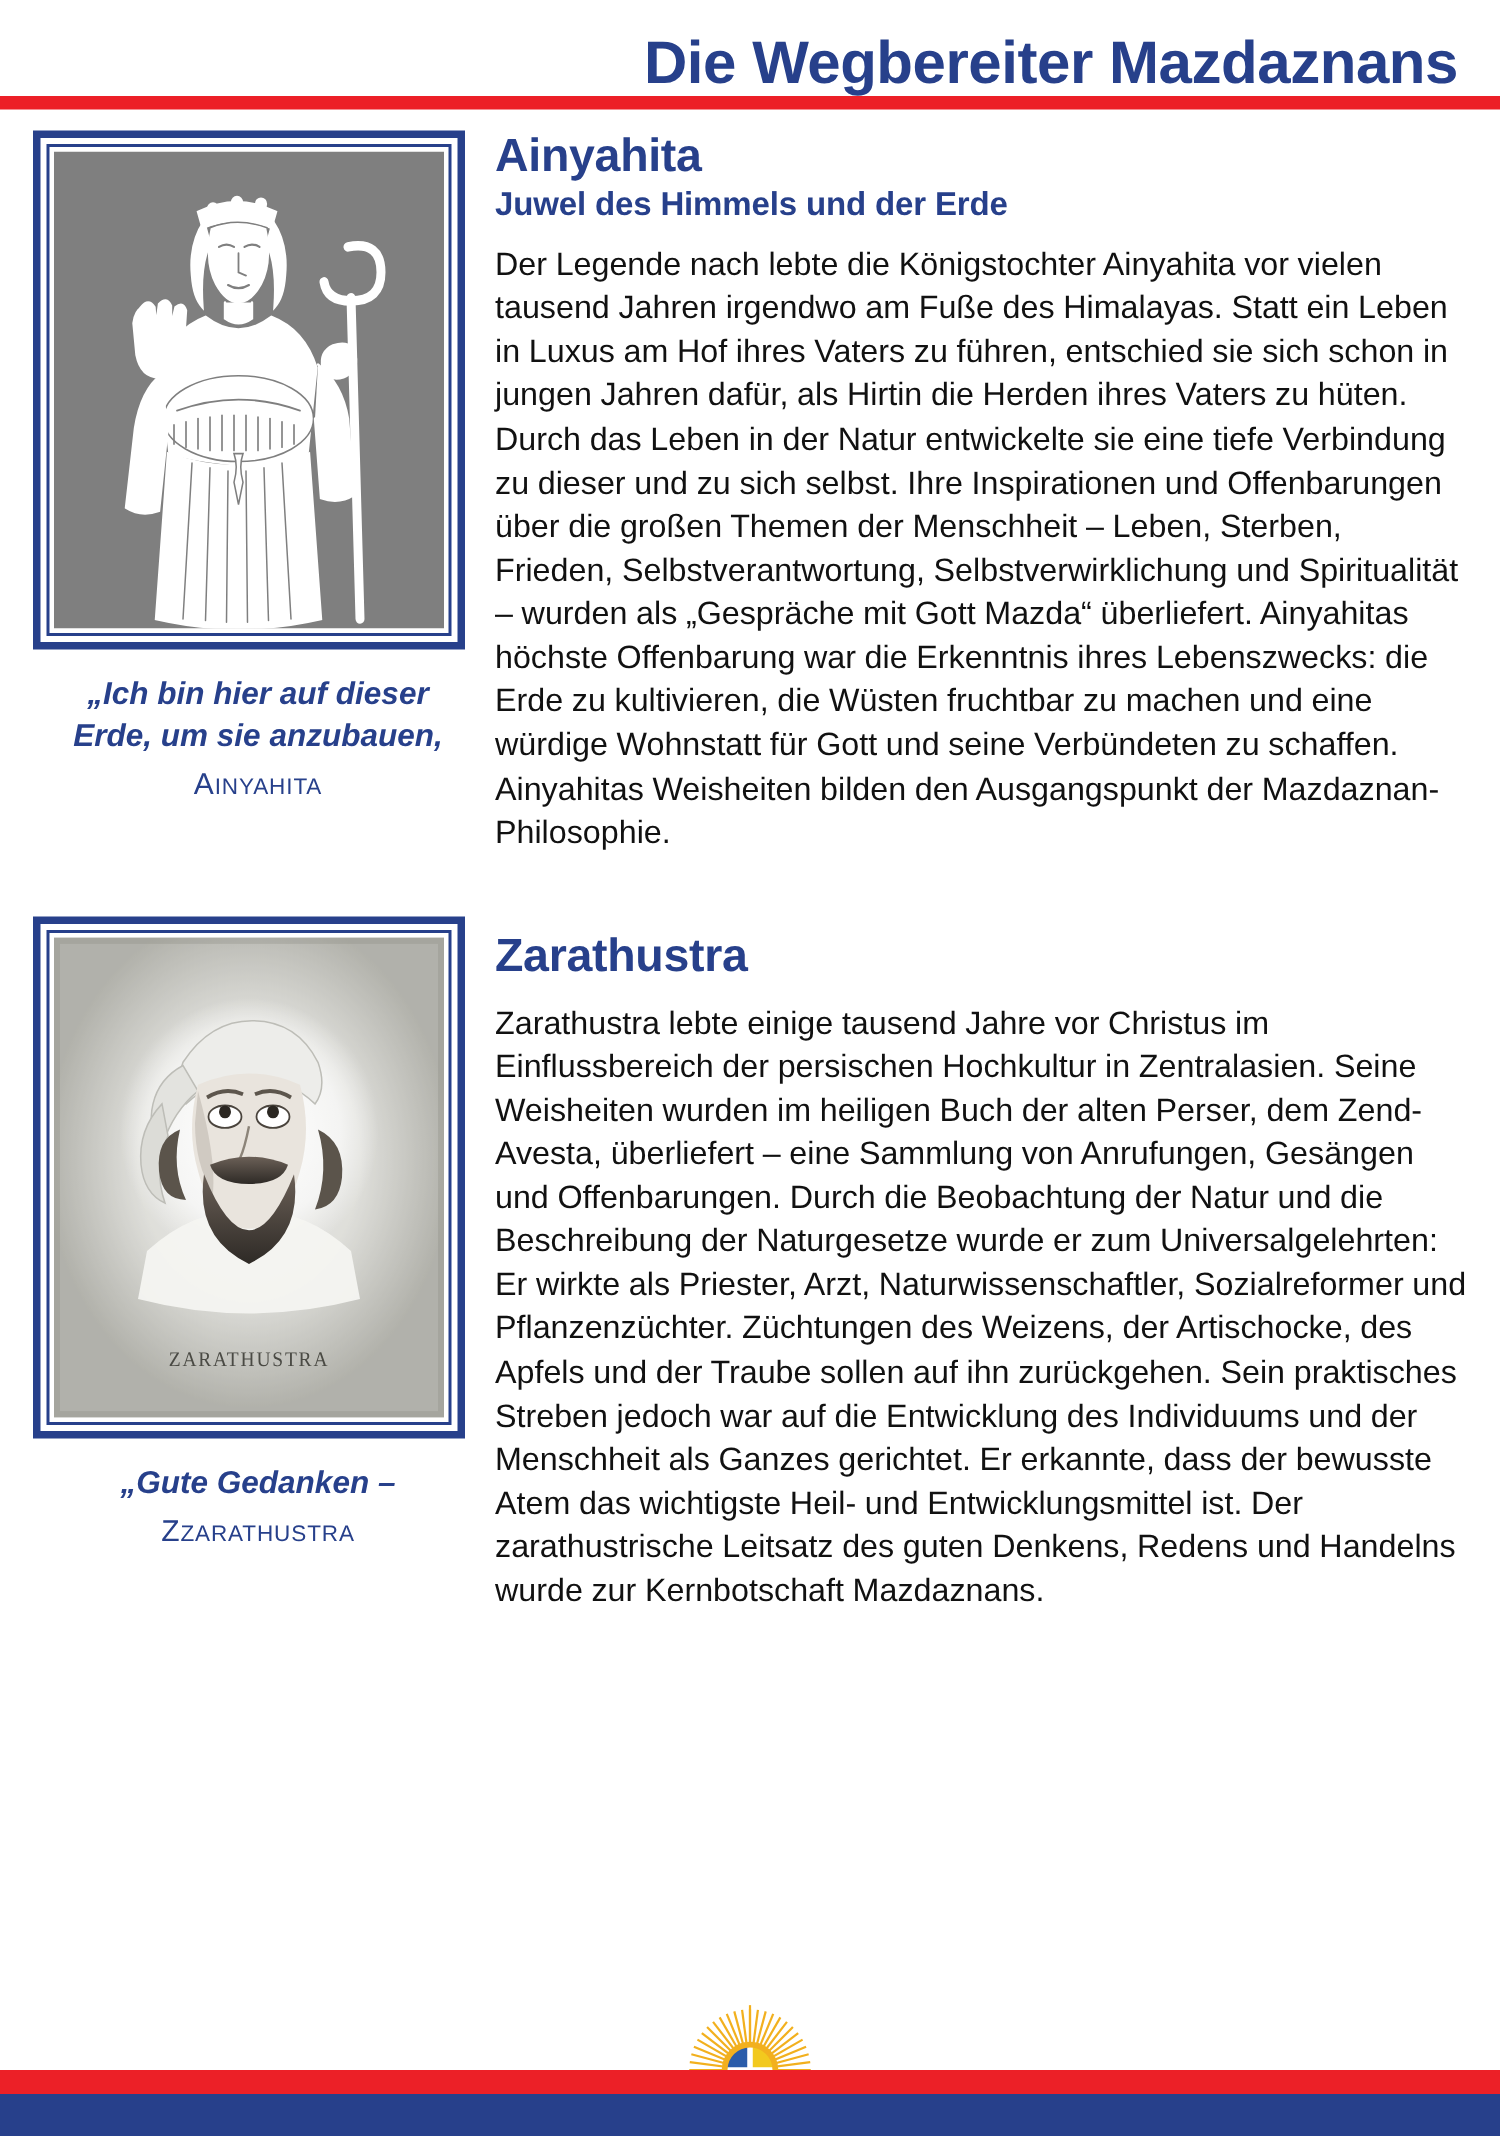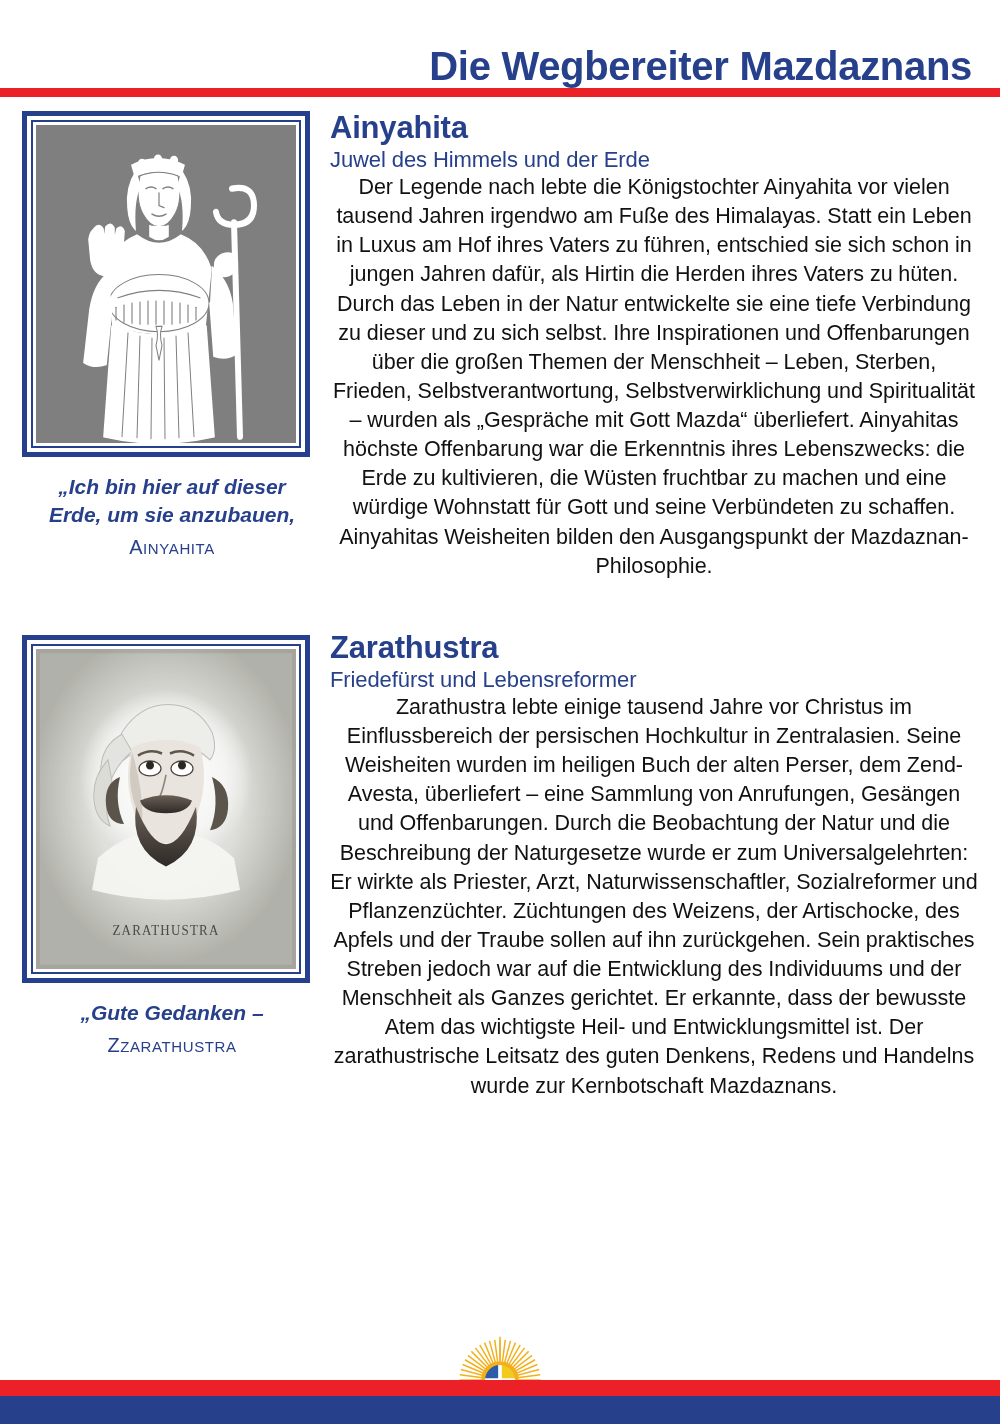--- a/index.html
+++ b/index.html
@@ -6,21 +6,21 @@
   html,body { width:1000px; height:1424px; }
   body {
     background:#ffffff;
     font-family:"Liberation Sans", sans-serif;
     position:relative;
     overflow:hidden;
   }
 
   
   .header {
-    height:88px;
+    height:64px;
     display:flex;
     align-items:flex-end;
     justify-content:flex-end;
     padding:0 28px 2px 0;
   }
   .header-title {
     font-size:40px;
     font-weight:bold;
     color:#27408b;
     letter-spacing:-0.3px;
@@ -93,32 +93,32 @@
   .article { margin-bottom:6px; }
   .article-title {
     font-size:31px;
     font-weight:bold;
     color:#27408b;
     line-height:1.12;
     letter-spacing:-0.2px;
   }
   .article-subtitle {
     font-size:22px;
-    font-weight:normal;
+    font-weight:bold;
     color:#27408b;
     line-height:1.2;
     margin-top:1px;
     letter-spacing:-0.1px;
   }
   .article-body {
-    margin-top:0;
+    margin-top:13px;
     font-size:21.5px;
     line-height:1.355;
     color:#111111;
-    text-align:center;
+    text-align:left;
     word-spacing:-0.2px;
   }
   .spacer-between { height:44px; }
 
   
   .footer {
     position:absolute;
     left:0; right:0; bottom:0;
     height:44px;
   }
@@ -290,21 +290,20 @@
     <div class="article">
       <h2 class="article-title">Ainyahita</h2>
       <h3 class="article-subtitle">Juwel des Himmels und der Erde</h3>
       <p class="article-body">Der Legende nach lebte die Königstochter Ainyahita vor vielen tausend Jahren irgendwo am Fuße des Himalayas. Statt ein Leben in Luxus am Hof ihres Vaters zu führen, entschied sie sich schon in jungen Jahren dafür, als Hirtin die Herden ihres Vaters zu hüten. Durch das Leben in der Natur entwickelte sie eine tiefe Verbindung zu dieser und zu sich selbst. Ihre Inspirationen und Offenbarungen über die großen Themen der Menschheit – Leben, Sterben, Frieden, Selbstverantwortung, Selbstverwirklichung und Spiritualität – wurden als „Gespräche mit Gott Mazda“ überliefert. Ainyahitas höchste Offenbarung war die Erkenntnis ihres Lebenszwecks: die Erde zu kultivieren, die Wüsten fruchtbar zu machen und eine würdige Wohnstatt für Gott und seine Verbündeten zu schaffen. Ainyahitas Weisheiten bilden den Ausgangspunkt der Mazdaznan-Philosophie.</p>
     </div>
 
     <div class="spacer-between"></div>
 
     <div class="article">
       <h2 class="article-title">Zarathustra</h2>
-      <h3 class="article-subtitle">Friedefürst und Lebensreformer</h3>
       <p class="article-body">Zarathustra lebte einige tausend Jahre vor Christus im Einflussbereich der persischen Hochkultur in Zentralasien. Seine Weisheiten wurden im heiligen Buch der alten Perser, dem Zend-Avesta, überliefert – eine Sammlung von Anrufungen, Gesängen und Offenbarungen. Durch die Beobachtung der Natur und die Beschreibung der Naturgesetze wurde er zum Universalgelehrten: Er wirkte als Priester, Arzt, Naturwissenschaftler, Sozialreformer und Pflanzenzüchter. Züchtungen des Weizens, der Artischocke, des Apfels und der Traube sollen auf ihn zurückgehen. Sein praktisches Streben jedoch war auf die Entwicklung des Individuums und der Menschheit als Ganzes gerichtet. Er erkannte, dass der bewusste Atem das wichtigste Heil- und Entwicklungsmittel ist. Der zarathustrische Leitsatz des guten Denkens, Redens und Handelns wurde zur Kernbotschaft Mazdaznans.</p>
     </div>
 
   </div>
 </div>
 
 <div class="logo-wrap">
   <svg width="92" height="92" viewBox="0 0 100 100">
     <g stroke="#f2b01e" stroke-width="1.6">
       <g id="rayset">

